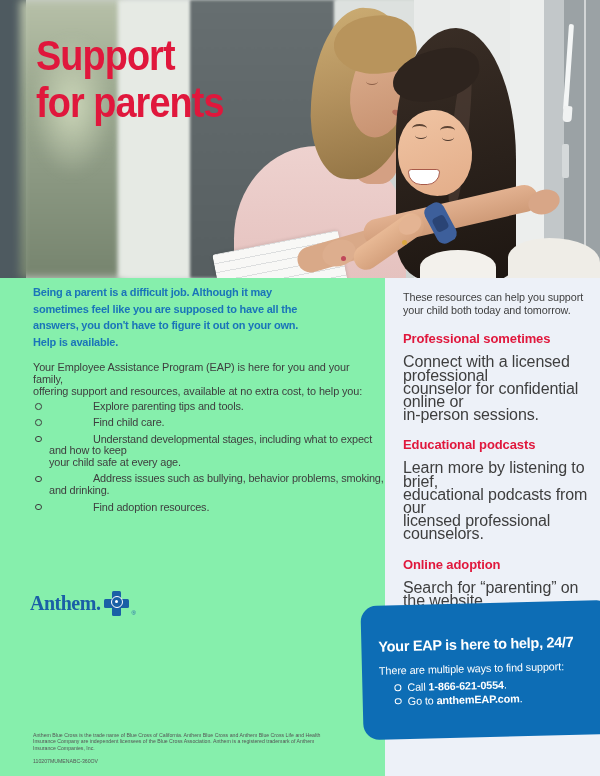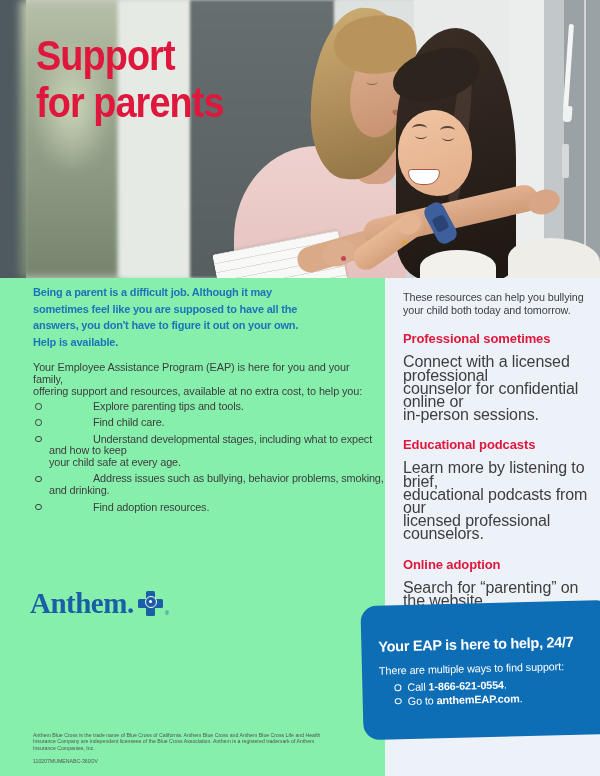--- a/index.html
+++ b/index.html
@@ -84,21 +84,21 @@
 
   
   .panel{position:absolute;left:385px;top:278px;width:215px;height:498px;}
   .panel-inner{padding:13px 10px 0 18px;}
   .r-intro{margin:0 0 14px;font-size:10.8px;line-height:13.2px;color:#3e3e3e;white-space:pre-line;letter-spacing:-.1px;}
   .r-h{margin:0 0 9px;font-size:13px;font-weight:700;letter-spacing:-.1px;}
   .r-p{margin:0 0 16px;font-size:16px;line-height:13.2px;color:#3e3e3e;white-space:pre-line;letter-spacing:-.1px;}
 
   
   .logo{position:absolute;left:30px;top:589px;display:flex;align-items:flex-start;}
-  .logo-text{font-family:"Liberation Serif",serif;font-weight:700;font-size:29px;line-height:29px;letter-spacing:-.5px;}
+  .logo-text{font-family:"Liberation Serif",serif;font-weight:700;font-size:20px;line-height:29px;letter-spacing:-.5px;}
   .cross{position:relative;width:25px;height:25px;margin-left:4px;margin-top:2px;}
   .cross .v{position:absolute;left:8px;top:0;width:9px;height:25px;border-radius:1.5px;}
   .cross .h{position:absolute;left:0;top:8px;width:25px;height:9px;border-radius:1.5px;}
   .cross .fig{position:absolute;left:7px;top:5px;width:10px;height:10px;border:1.5px solid #fff;border-radius:50%;}
   .cross .fig-dot{position:absolute;left:11px;top:8.5px;width:3px;height:3px;background:#fff;border-radius:50%;}
   .reg{font-size:6px;margin-left:2px;margin-top:21px;}
 
   
   .cta{position:absolute;left:362px;top:603px;width:252px;height:134px;border-radius:16px;
         transform:rotate(-1.4deg);color:#fff;}
@@ -183,21 +183,21 @@
     <li><span class="dot"></span><span class="txt">Explore parenting tips and tools.</span></li>
     <li><span class="dot"></span><span class="txt">Find child care.</span></li>
     <li><span class="dot"></span><span class="txt">Understand developmental stages, including what to expect and how to keep
 your child safe at every age.</span></li>
     <li><span class="dot"></span><span class="txt">Address issues such as bullying, behavior problems, smoking, and drinking.</span></li>
     <li><span class="dot"></span><span class="txt">Find adoption resources.</span></li>
   </ul>
 
   <aside class="panel" style="background: rgb(237, 241, 248);">
     <div class="panel-inner">
-      <p class="r-intro">These resources can help you bullying
+      <p class="r-intro">These resources can help you support
 your child both today and tomorrow.</p>
 
       <h3 class="r-h" style="color: rgb(224, 23, 60);">Professional sometimes</h3>
       <p class="r-p">Connect with a licensed professional
 counselor for confidential online or
 in-person sessions.</p>
 
       <h3 class="r-h" style="color: rgb(224, 23, 60);">Educational podcasts</h3>
       <p class="r-p">Learn more by listening to brief,
 educational podcasts from our

